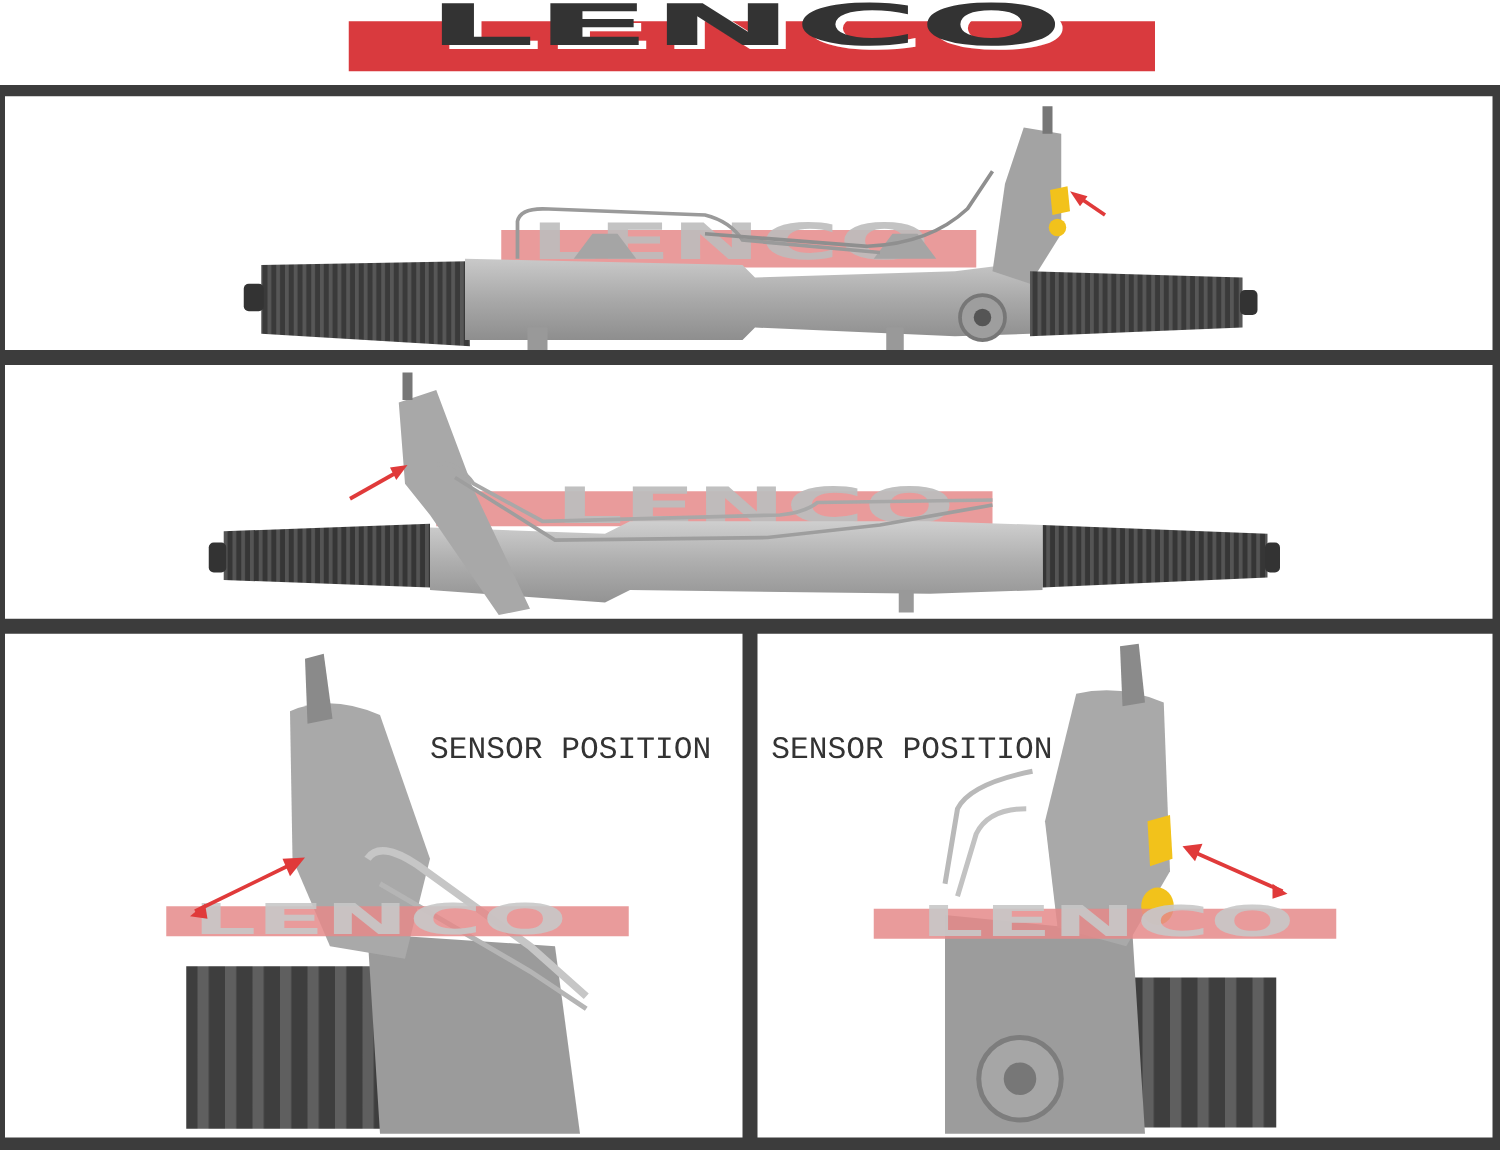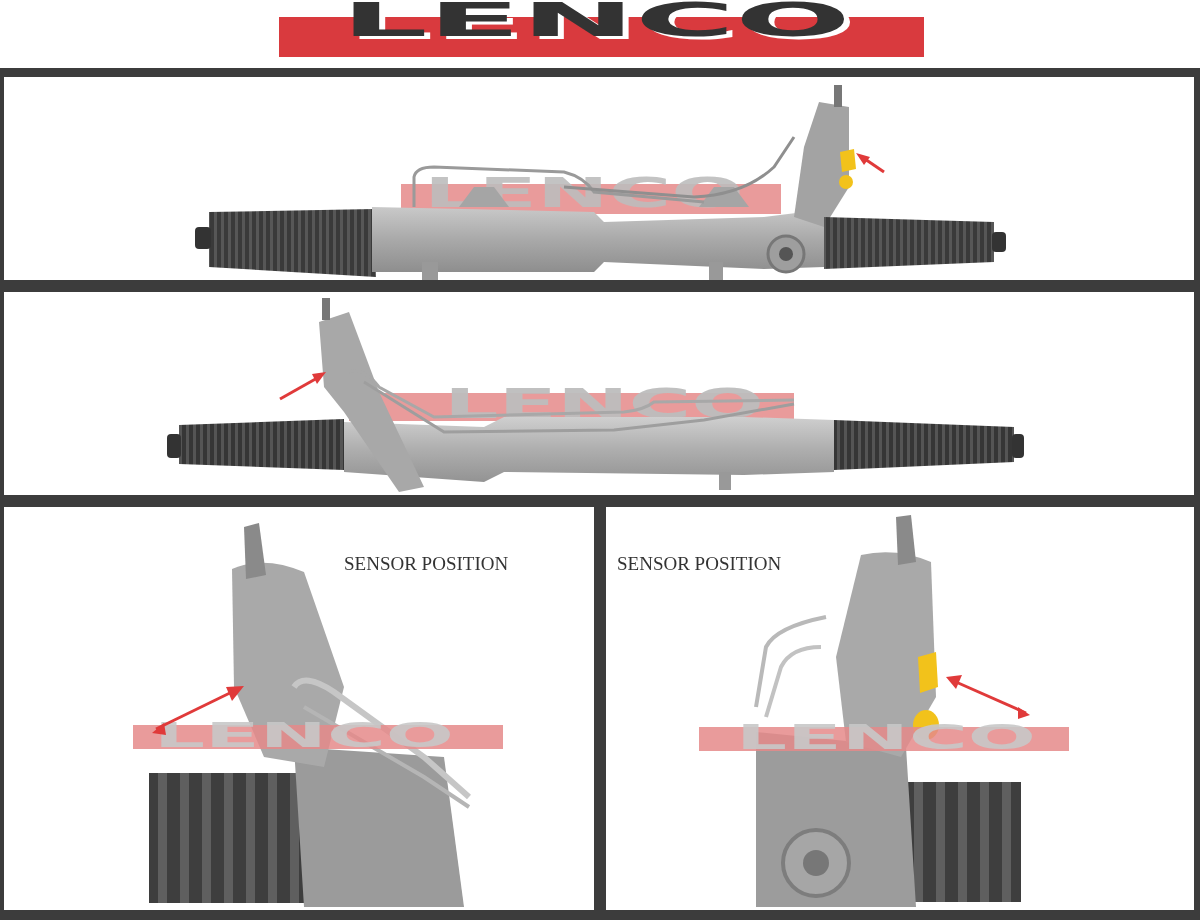--- a/index.html
+++ b/index.html
@@ -23,22 +23,22 @@
     position: absolute; background: #ffffff; overflow: hidden;
   }
   .p1 { left: 4px; top: 9px; width: 1190px; height: 203px; }
   .p2 { left: 4px; top: 224px; width: 1190px; height: 203px; }
   .p3 { left: 4px; top: 439px; width: 590px; height: 403px; }
   .p4 { left: 606px; top: 439px; width: 588px; height: 403px; }
 
   .panel svg { position: absolute; left: 0; top: 0; }
 
   .caption {
-    position: absolute; font-family: Liberation Serif, serif; font-size: 19px;
-    color: #333333; letter-spacing: 0px; white-space: nowrap; font-weight: normal;
+    position: absolute; font-family: Liberation Mono, monospace; font-size: 25px;
+    color: #333333; letter-spacing: 0px; white-space: nowrap; font-weight: normal; margin-top: 32px;
   }
   .p3 .caption { left: 340px; top: 46px; }
   .p4 .caption { left: 11px; top: 46px; }
 </style>
 </head>
 <body>
 
 <div class="logo">
   <div class="bar"></div>
   <svg width="645" height="57" viewBox="0 0 645 57">

